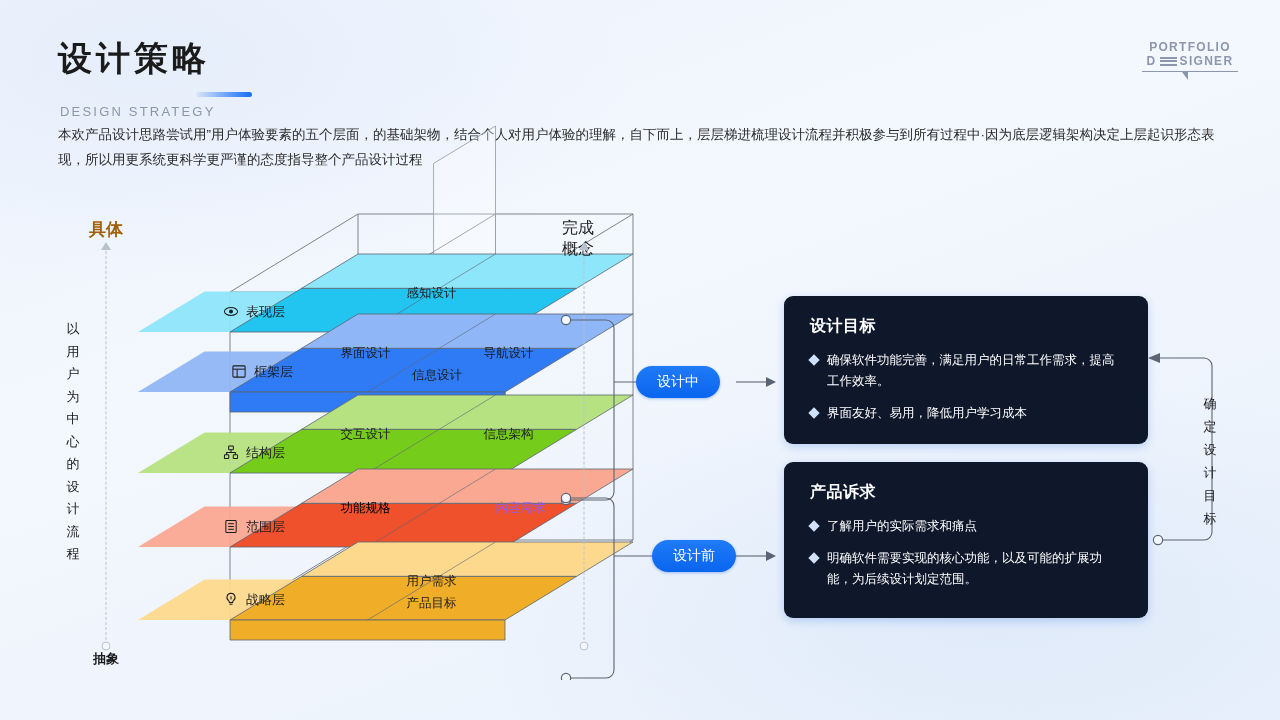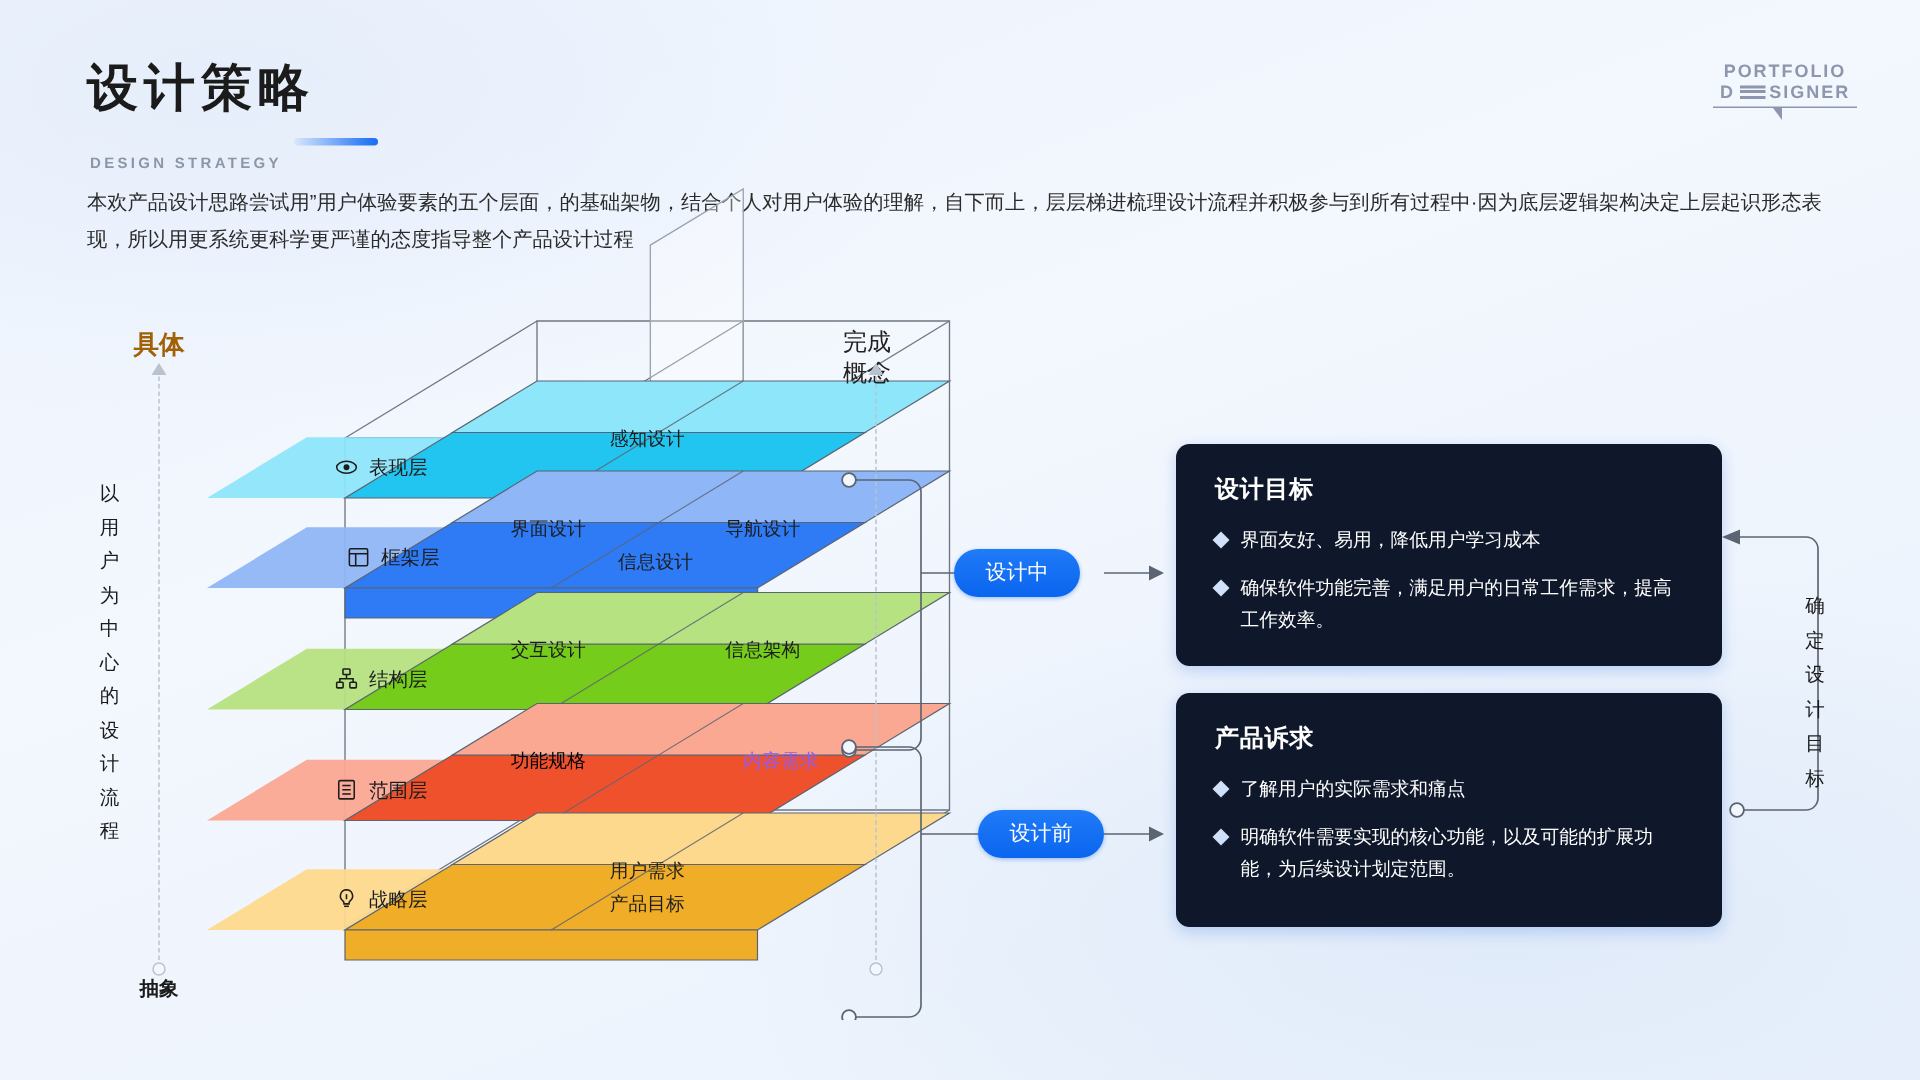--- a/index.html
+++ b/index.html
@@ -17,21 +17,21 @@
   }
 
   
   .page-title {
     position: absolute; left: 58px; top: 36px;
     font-size: 34px; font-weight: 700; letter-spacing: 4px;
     color: #1b1b1b;
   }
   .title-sub {
     position: absolute; left: 60px; top: 104px;
-    font-size: 10px; letter-spacing: 2.2px; font-weight: 700;
+    font-size: 13px; letter-spacing: 2.2px; font-weight: 400;
     color: #8a97a8;
   }
   .title-bar {
     position: absolute; left: 196px; top: 92px;
     width: 56px; height: 5px; border-radius: 3px;
     background: linear-gradient(90deg, #d9e7fb 0%, #2f7cf6 85%, #1a6ef0 100%);
   }
   .brand {
     position: absolute; right: 42px; top: 40px;
     width: 96px; text-align: center;
@@ -329,25 +329,25 @@
     </svg>
   <div class="pill pill-mid">设计中</div>
   <div class="pill pill-pre">设计前</div>
 </div>
 
 <div class="card c1">
   <h3>设计目标</h3>
   <ul>
     <li>
       <span class="dia"></span>
-      <span>界面友好、易用，降低用户学习成本</span>
+      <span>确保软件功能完善，满足用户的日常工作需求，提高工作效率。</span>
     </li>
     <li>
       <span class="dia"></span>
-      <span>确保软件功能完善，满足用户的日常工作需求，提高工作效率。</span>
+      <span>界面友好、易用，降低用户学习成本</span>
     </li>
   </ul>
 </div>
 
 <div class="card c2">
   <h3>产品诉求</h3>
   <ul>
     <li>
       <span class="dia"></span>
       <span>了解用户的实际需求和痛点</span>

